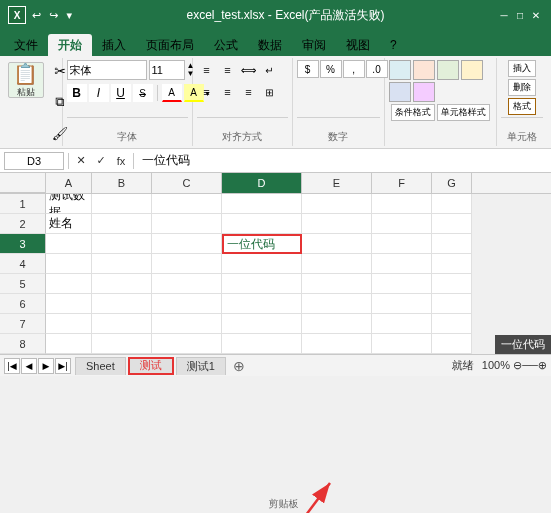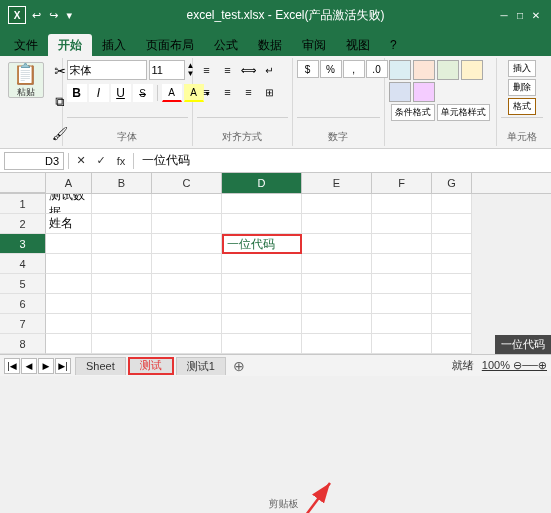--- a/index.html
+++ b/index.html
@@ -98,21 +98,21 @@
       height: 24px;
       padding: 0 4px;
       gap: 4px;
     }
     .name-box {
       width: 60px;
       height: 18px;
       border: 1px solid #bbb;
       padding: 0 4px;
       font-size: 11px;
-      text-align: right;
+      text-align: center;
     }
     .formula-divider { width: 1px; height: 16px; background: #c8c8c8; }
     .formula-btn { width: 16px; height: 16px; display: flex; align-items: center; justify-content: center; font-size: 11px; cursor: pointer; color: #333; }
     .formula-input {
       flex: 1;
       height: 18px;
       border: none;
       outline: none;
       font-size: 12px;
       padding: 0 4px;
@@ -510,15 +510,15 @@
     <div class="sheet-tab-nav-btn">▶|</div>
   </div>
   <div class="sheet-tabs">
     <div class="sheet-tab">Sheet</div>
     <div class="sheet-tab highlighted">测试</div>
     <div class="sheet-tab">测试1</div>
   </div>
   <div class="sheet-tab-add">⊕</div>
   <div class="status-bar-right">
     <span>就绪</span>
-    <span style="cursor:pointer;text-decoration:underline;">100% ⊖──⊕</span>
+    <span style="cursor:pointer;">100% ⊖──⊕</span>
   </div>
 </div>
 
 </body></html>

